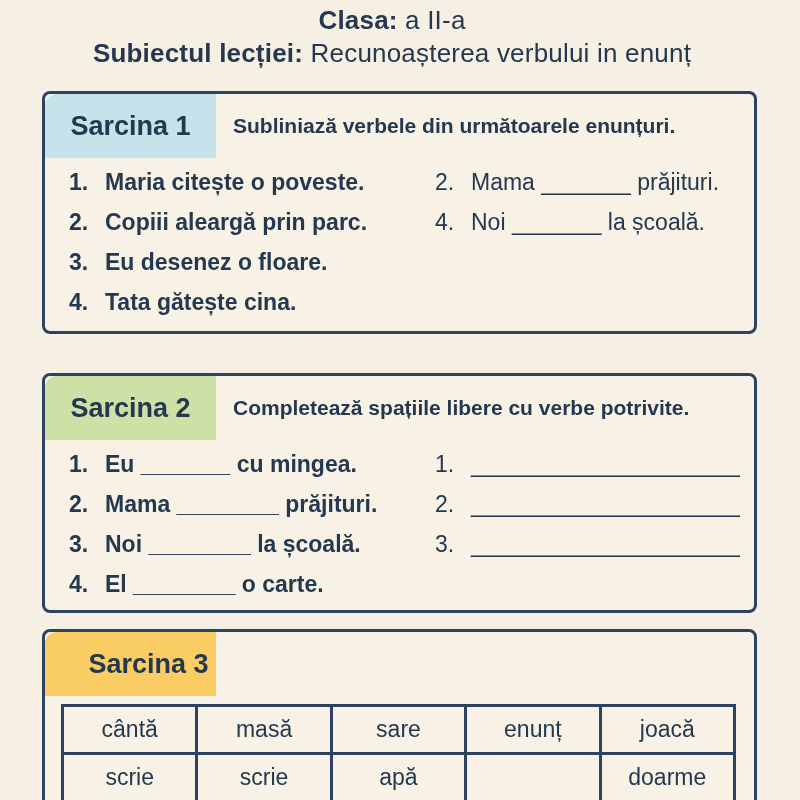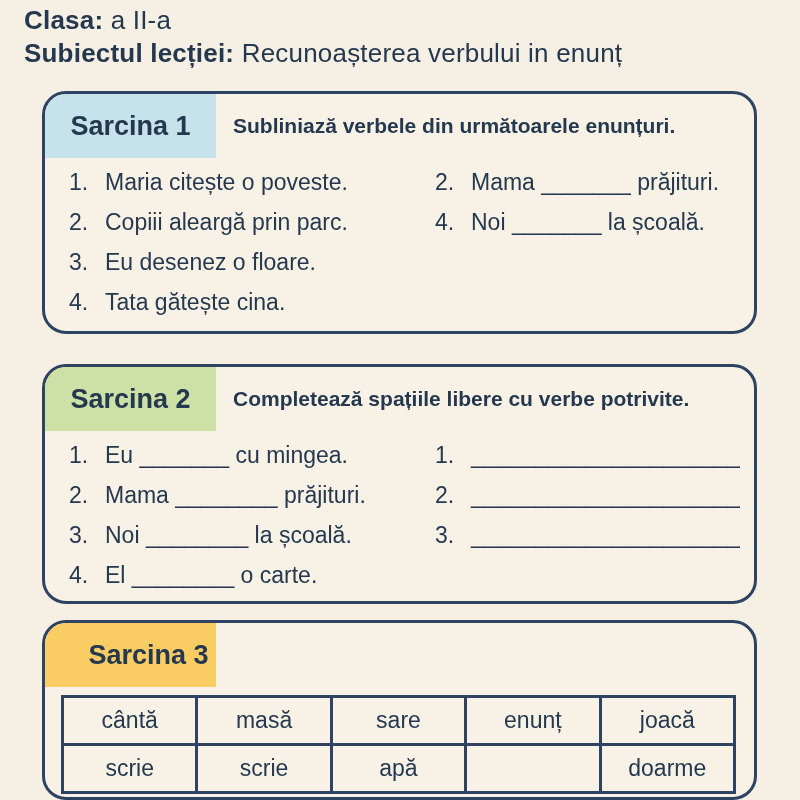--- a/index.html
+++ b/index.html
@@ -3,54 +3,54 @@
 <meta charset="utf-8">
 <style>
   * { margin: 0; padding: 0; box-sizing: border-box; }
   html, body {
     width: 800px; height: 800px;
     background: #f6efe3;
     font-family: "Liberation Sans", sans-serif;
     color: #24384f;
     overflow: hidden;
   }
-  .title-block { padding: 4px 40px 0 24px; }
+  .title-block { padding: 4px 40px 0 24px; text-align: center; }
   .title-line { font-size: 26px; line-height: 33px; letter-spacing: 0.2px; }
   .title-line .lbl { font-weight: bold; }
   .title-line .val { font-weight: normal; }
 
   .card {
     margin: 0 43px 0 42px;
     border: 3px solid #2d4361;
-    border-radius: 24px;
+    border-radius: 8px;
     background: #f8f2e6;
     overflow: hidden;
   }
   .card-1 { margin-top: 21px; height: 243px; }
-  .card-2 { margin-top: 30px; height: 240px; }
+  .card-2 { margin-top: 39px; height: 240px; }
   .card-3 { margin-top: 16px; height: 180px; }
 
   .card-header { display: flex; align-items: stretch; height: 64px; }
   .card-label {
     width: 171px;
     display: flex; align-items: center; justify-content: center;
     font-weight: bold; font-size: 27px;
     border-top-left-radius: 12px;
     flex-shrink: 0;
   }
   .card-instruction {
     align-self: center;
     font-weight: bold;
     font-size: 21px;
     margin-left: 17px;
     white-space: nowrap;
   }
 
   .card-body { display: flex; padding: 4px 14px 0 24px; }
-  .col-left { width: 366px; flex-shrink: 0; }
+  .col-left { width: 366px; flex-shrink: 0; font-weight: bold; }
   .col-right { flex: 1; min-width: 0; }
   .ex-item { font-size: 23px; line-height: 40px; white-space: nowrap; overflow: hidden; }
   .ex-item .num { display: inline-block; min-width: 36px; }
 
   .word-table-wrap { padding: 8px 18px 0 16px; }
   table.word-table {
     width: 100%;
     border-collapse: collapse;
     table-layout: fixed;
   }

